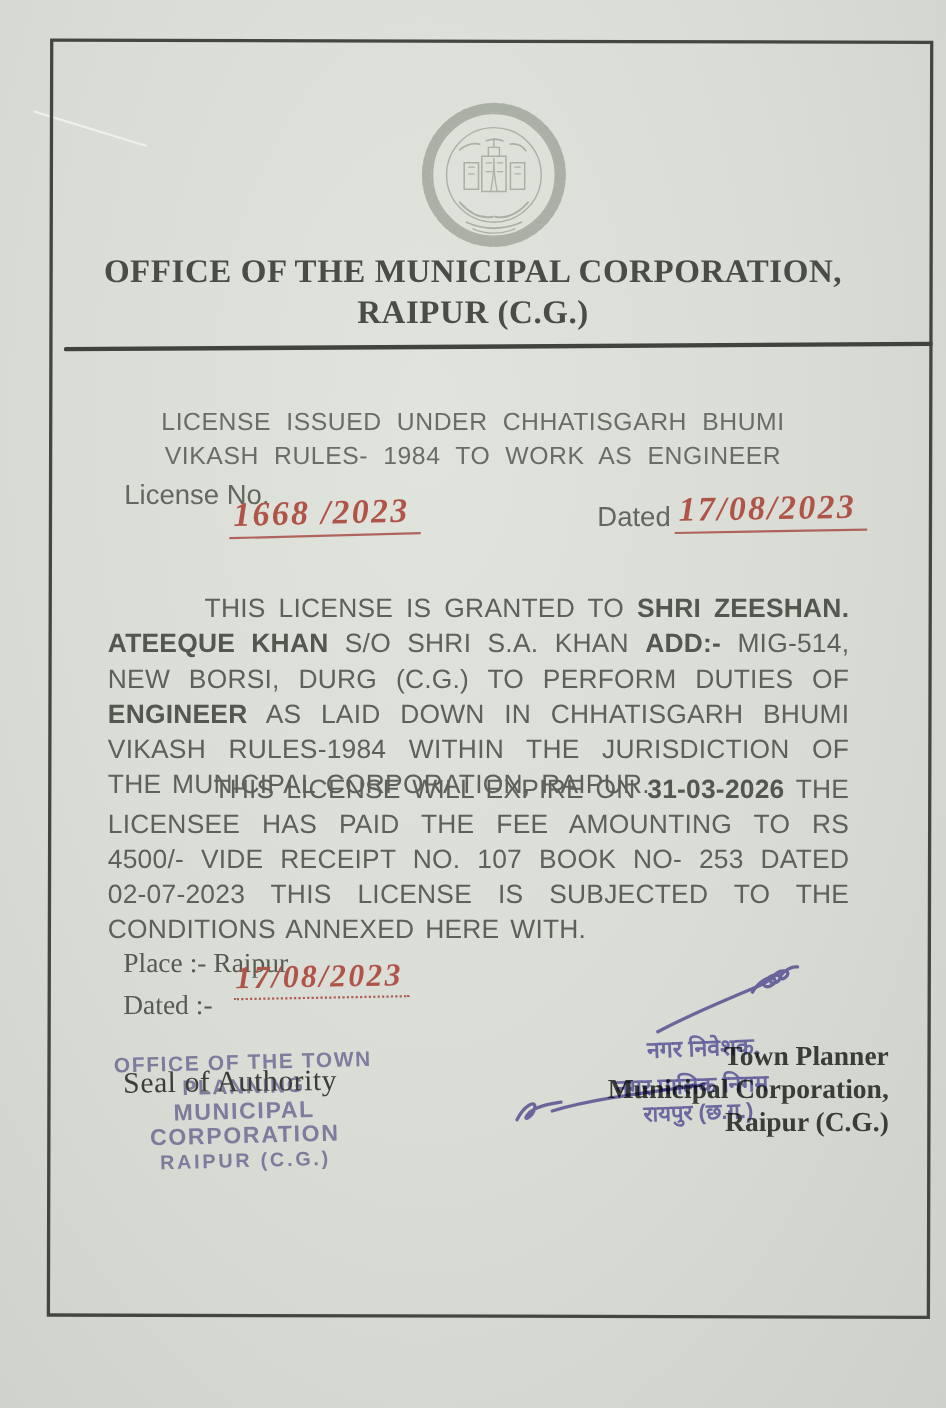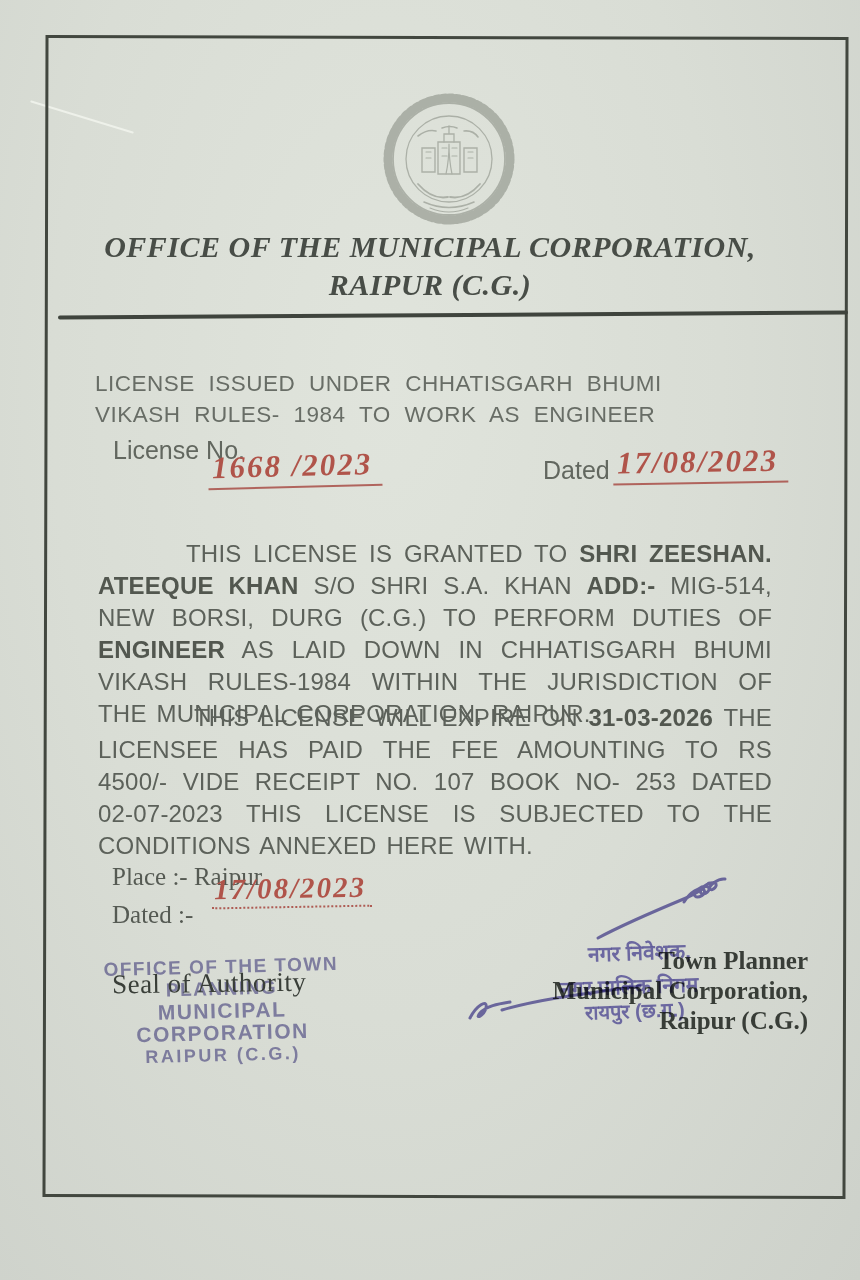--- a/index.html
+++ b/index.html
@@ -13,28 +13,28 @@
     border:3px solid #42473f;transform:rotate(0.15deg);
   }
   .scratch{
     position:absolute;left:28px;top:116px;width:108px;height:2px;
     background:#eef1ea;transform:rotate(17deg);border-radius:2px;
   }
   .emblem{position:absolute;left:372px;top:86px;opacity:0.55;}
   .hdr{
     position:absolute;left:60px;top:228px;width:740px;text-align:center;
     font-family:"Liberation Serif", serif;font-weight:bold;
-    font-size:30px;line-height:38px;color:#484d47;letter-spacing:0.5px;font-style:italic;
+    font-size:30px;line-height:38px;color:#484d47;letter-spacing:0.5px;
   }
   .rule{
     position:absolute;left:58px;top:313px;width:790px;height:4px;
     background:#3f443d;transform:rotate(-0.35deg);border-radius:2px;
   }
   .subtitle{
-    position:absolute;left:95px;top:368px;width:670px;text-align:left;
+    position:absolute;left:95px;top:368px;width:670px;text-align:center;
     font-size:22.5px;line-height:31px;color:#686d66;letter-spacing:0.5px;word-spacing:7px;
   }
   .fieldlabel{position:absolute;font-size:25px;color:#62675f;}
   .hand{
     font-family:"Liberation Serif", serif;font-style:italic;font-weight:bold;
     color:#b0544a;position:absolute;letter-spacing:2px;
   }
   .hand.big{font-size:31px;}
   .u-solid{border-bottom:2.5px solid rgba(168,78,70,0.85);padding:0 10px 2px 4px;}
   .u-dot{border-bottom:2.5px dotted rgba(168,78,70,0.9);padding:0 6px 1px 2px;}

